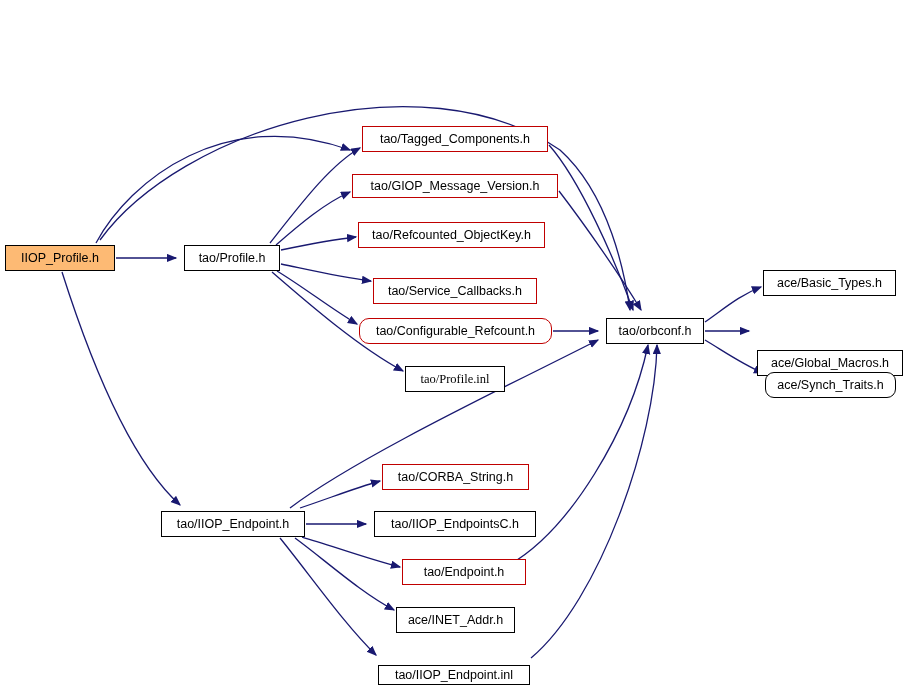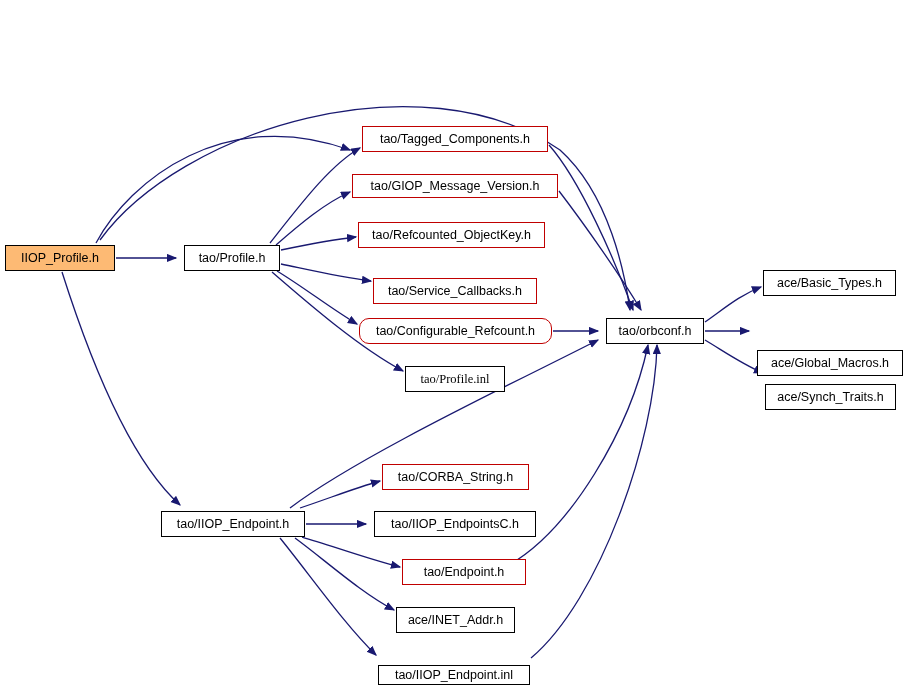--- a/index.html
+++ b/index.html
@@ -111,21 +111,21 @@
       </div>
       <div class="node" style="left: 606px; top: 318px; width: 98px; height: 26px;">
         <span>tao/orbconf.h</span>
       </div>
       <div class="node" style="left: 763px; top: 270px; width: 133px; height: 26px;">
         <span>ace/Basic_Types.h</span>
       </div>
       <div class="node" style="left: 757px; top: 318px; width: 146px; height: 26px; margin-top: 32px;">
         <span>ace/Global_Macros.h</span>
       </div>
-      <div class="node" style="left: 765px; top: 384px; width: 131px; height: 26px;">
+      <div class="node" style="left: 765px; top: 372px; width: 131px; height: 26px; border-radius: 9px;">
         <span>ace/Synch_Traits.h</span>
       </div>
       <div class="node" style="left: 161px; top: 511px; width: 144px; height: 26px;">
         <span>tao/IIOP_Endpoint.h</span>
       </div>
       <div class="node redborder" style="left: 382px; top: 464px; width: 147px; height: 26px;">
         <span>tao/CORBA_String.h</span>
       </div>
       <div class="node" style="left: 374px; top: 511px; width: 162px; height: 26px;">
         <span>tao/IIOP_EndpointsC.h</span>

